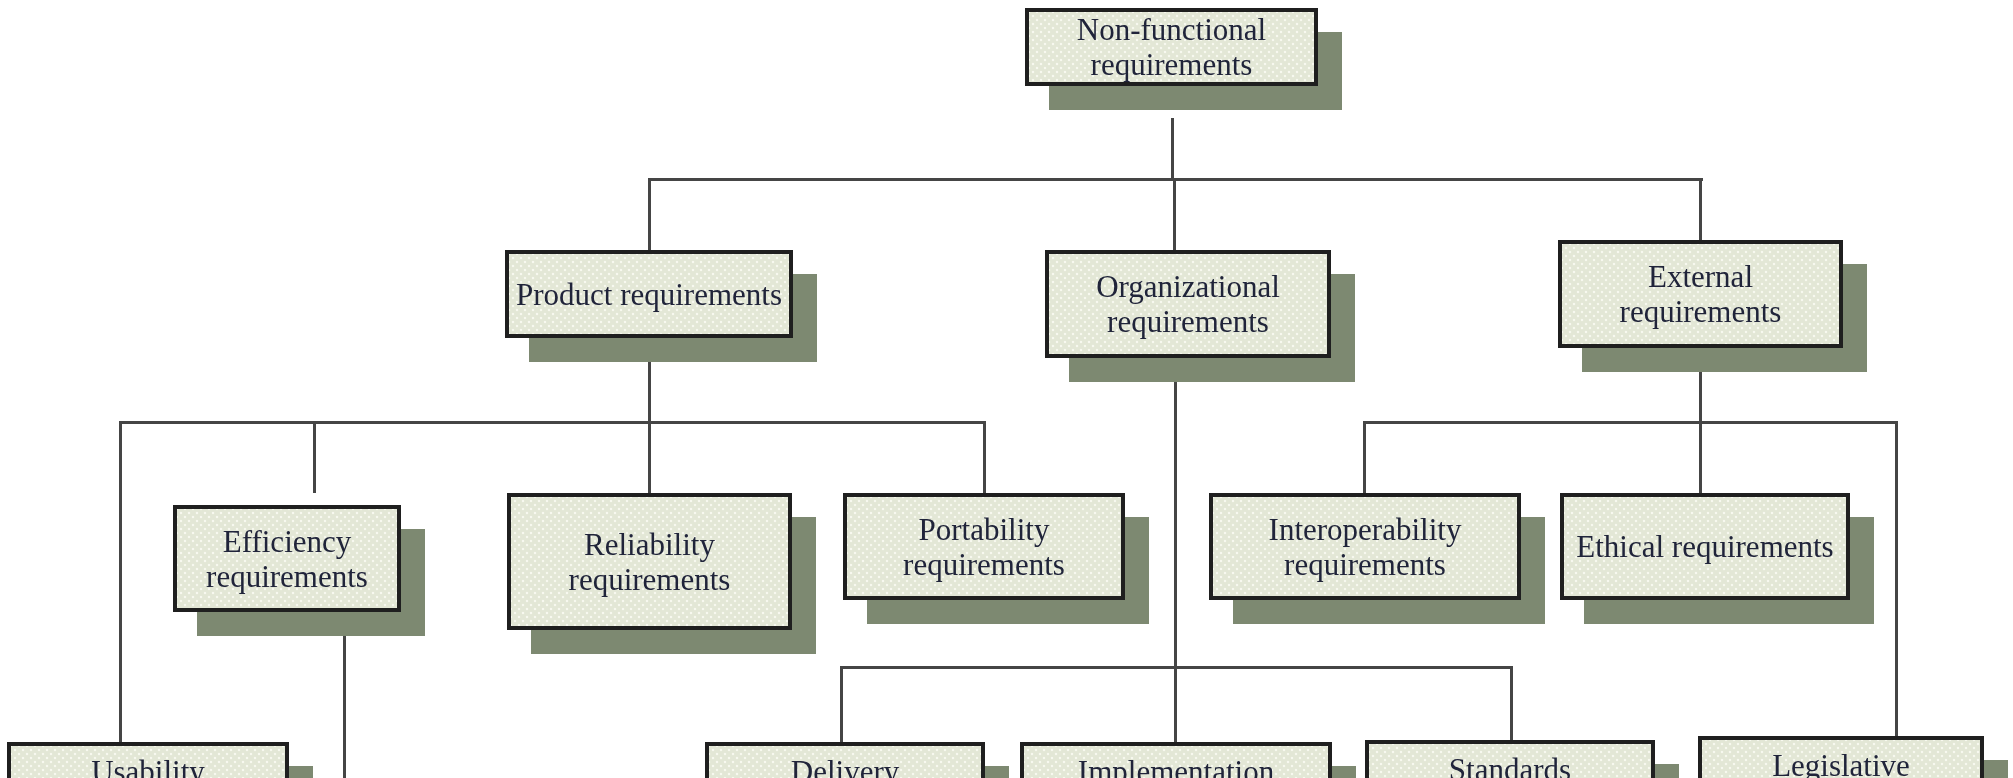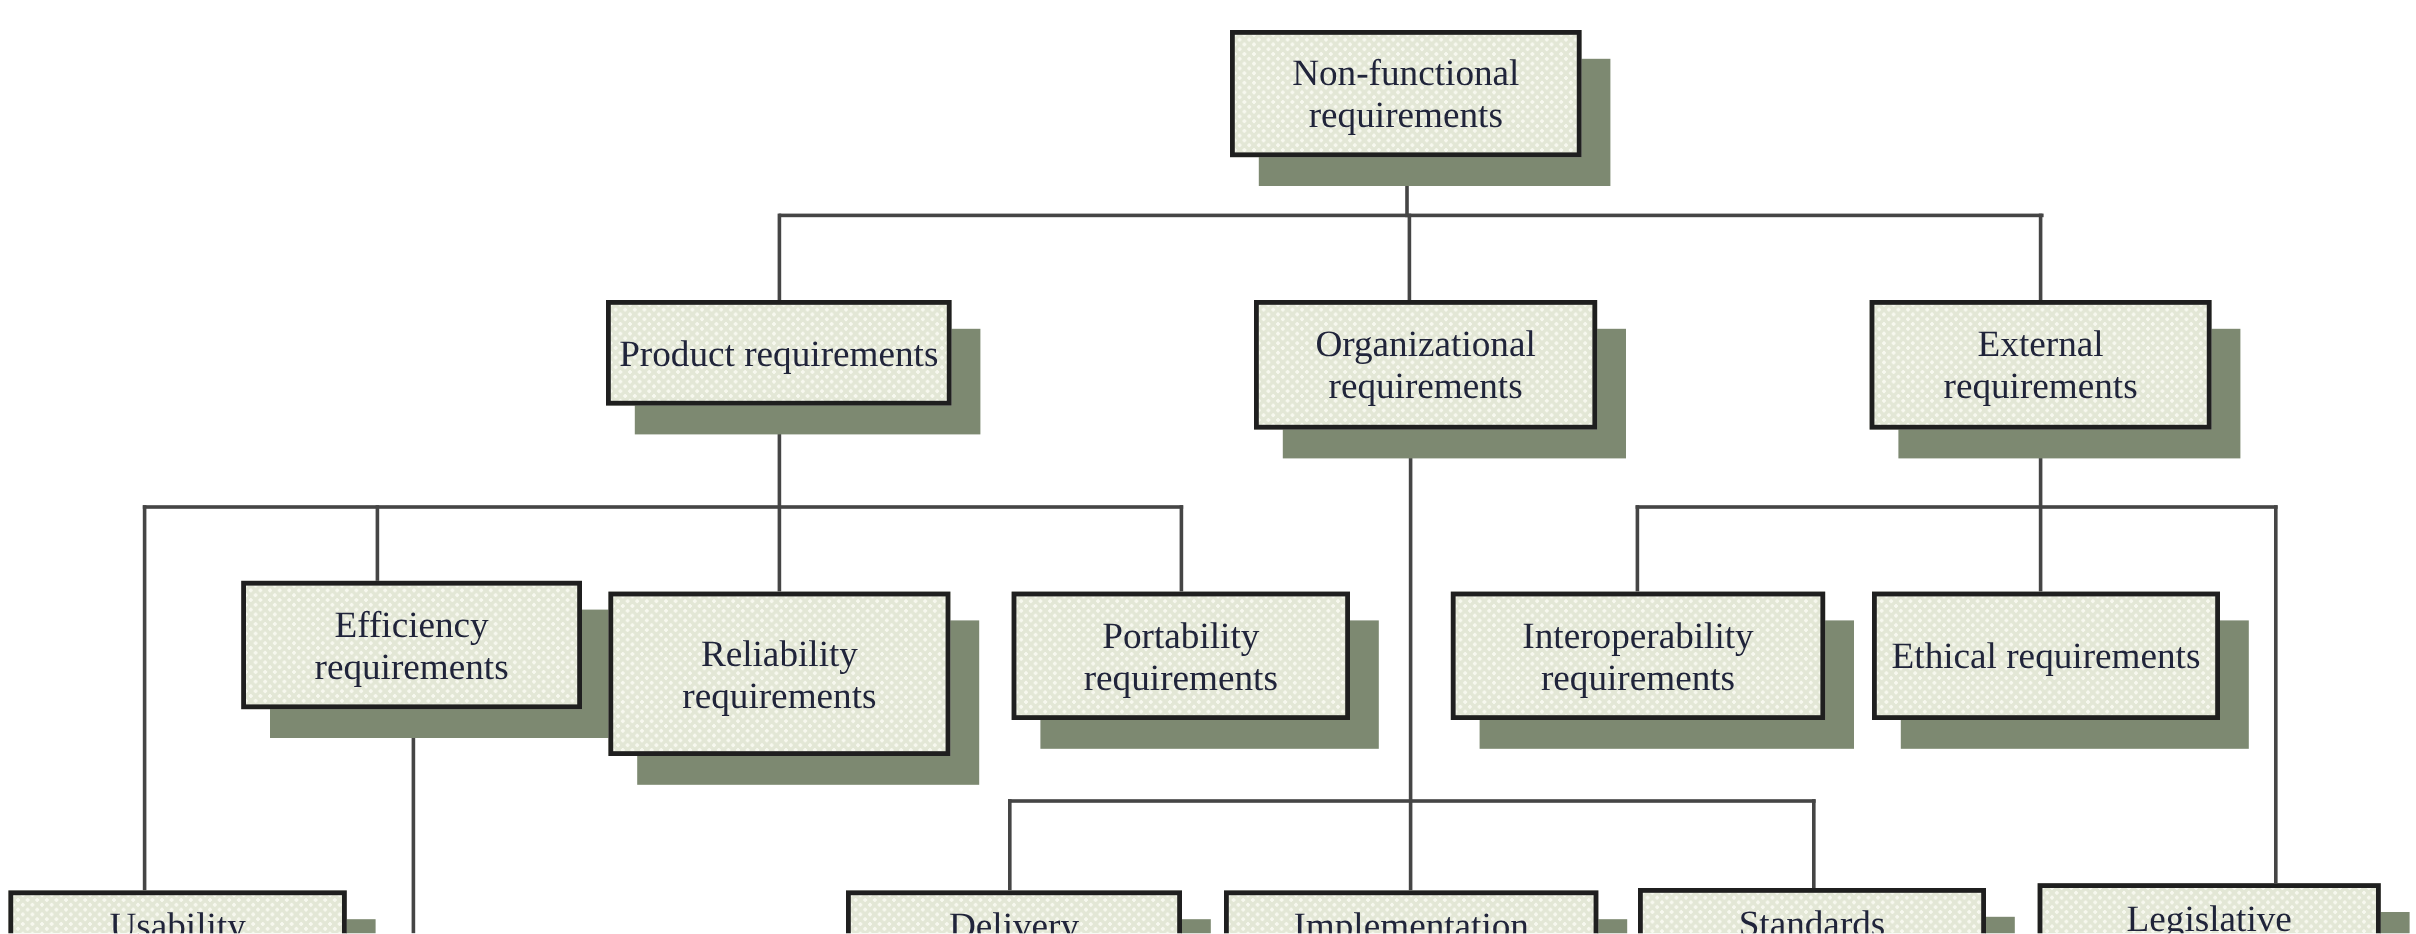--- a/index.html
+++ b/index.html
@@ -29,25 +29,25 @@
     font-size:31px;
     line-height:35px;
     padding:0 6px;
   }
   .box.cut{
     align-items:flex-start;
     padding-top:8px;
   }
   .line{position:absolute;background:#454545;}
   
-  .b-root          {left:1025px;top:25px;  width:293px;height:106px;}
+  .b-root          {left:1025px;top:8px;  width:293px;height:78px;}
   .b-product       {left:505px; top:250px;width:288px;height:88px;}
   .b-organizational{left:1033px;top:250px;width:286px;height:108px;margin-left:12px;}
-  .b-external      {left:1558px;top:250px;width:285px;height:108px;text-align:center;}
-  .b-efficiency    {left:173px; top:484px;width:284px;height:107px;margin-left:28px;}
+  .b-external      {left:1558px;top:240px;width:285px;height:108px;text-align:center;}
+  .b-efficiency    {left:173px; top:505px;width:228px;height:107px;}
   .b-reliability   {left:507px; top:493px;width:285px;height:137px;}
   .b-portability   {left:843px; top:493px;width:282px;height:107px;}
   .b-interoperability{left:1209px;top:493px;width:312px;height:107px;}
   .b-ethical       {left:1560px;top:493px;width:290px;height:107px;}
   .b-usability     {left:7px;   top:742px;width:282px;height:100px;}
   .b-delivery      {left:705px; top:742px;width:280px;height:100px;}
   .b-implementation{left:1020px;top:742px;width:312px;height:100px;}
   .b-standards     {left:1365px;top:740px;width:290px;height:100px;}
   .b-legislative   {left:1698px;top:736px;width:286px;height:100px;}
 </style>

